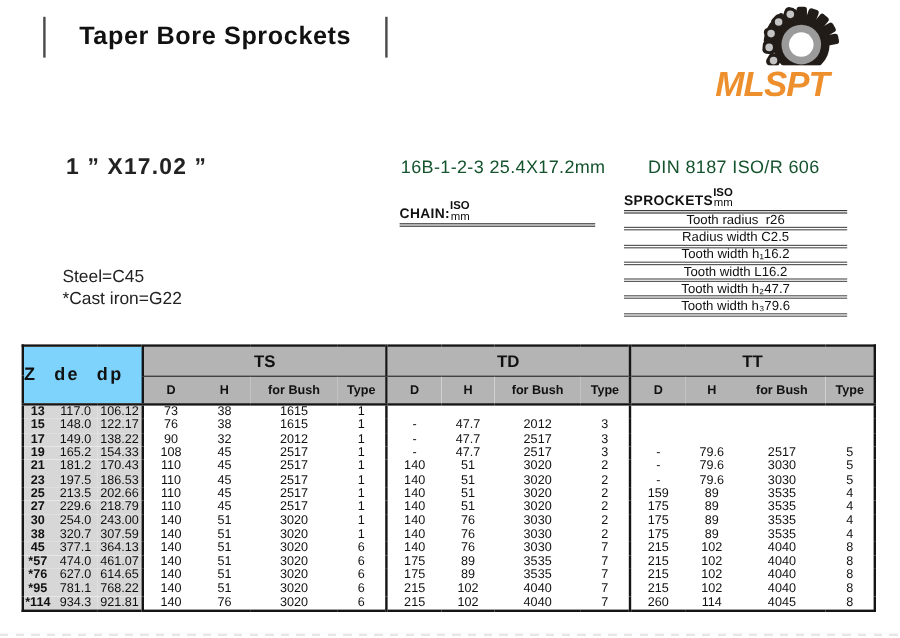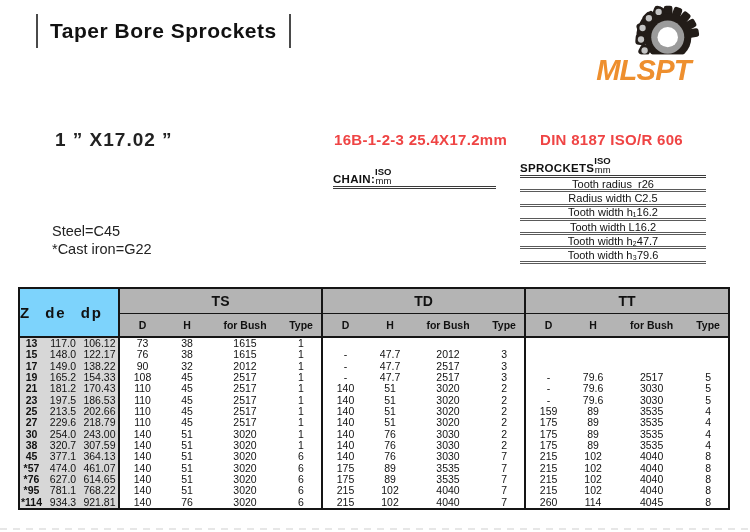--- a/index.html
+++ b/index.html
@@ -10,34 +10,34 @@
     overflow:hidden; color:#1a1a1a;
   }
   
   .page-title-wrap {
     position:absolute; left:36px; top:13px; height:36px;
     display:inline-flex; align-items:center;
   }
   .title-bar { width:2px; height:34px; background:#4a4a4a; }
   .page-title {
     font-size:21px; font-weight:bold; letter-spacing:0.5px;
-    padding:0 12px; color:#111;
+    padding:0 28px; color:#111;
   }
   .logo { position:absolute; left:593px; top:4px; }
   
   .size-heading {
     position:absolute; left:55px; top:129px;
     font-size:19px; font-weight:bold; color:#222; letter-spacing:1px;
   }
   .material-notes {
     position:absolute; left:52px; top:222px;
     font-size:14.5px; line-height:18px; color:#222;
   }
   
-  .sec-heading { position:absolute; font-size:15px; font-weight:bold; color:#ef4444; letter-spacing:0.3px; }
+  .sec-heading { position:absolute; font-size:15px; font-weight:normal; color:#14532d; letter-spacing:0.3px; }
   .chain-heading { left:334px; top:131px; }
   .din-heading { left:540px; top:131px; }
   
   .spec-table { position:absolute; font-size:11px; color:#111; }
   .chain-table { left:333px; top:167px; width:163px; }
   .sprocket-table { left:520px; top:156px; width:186px; }
   .spec-head {
     display:flex; align-items:flex-end;
     border-bottom:3px double #3a3a3a; padding-bottom:1px;
   }

